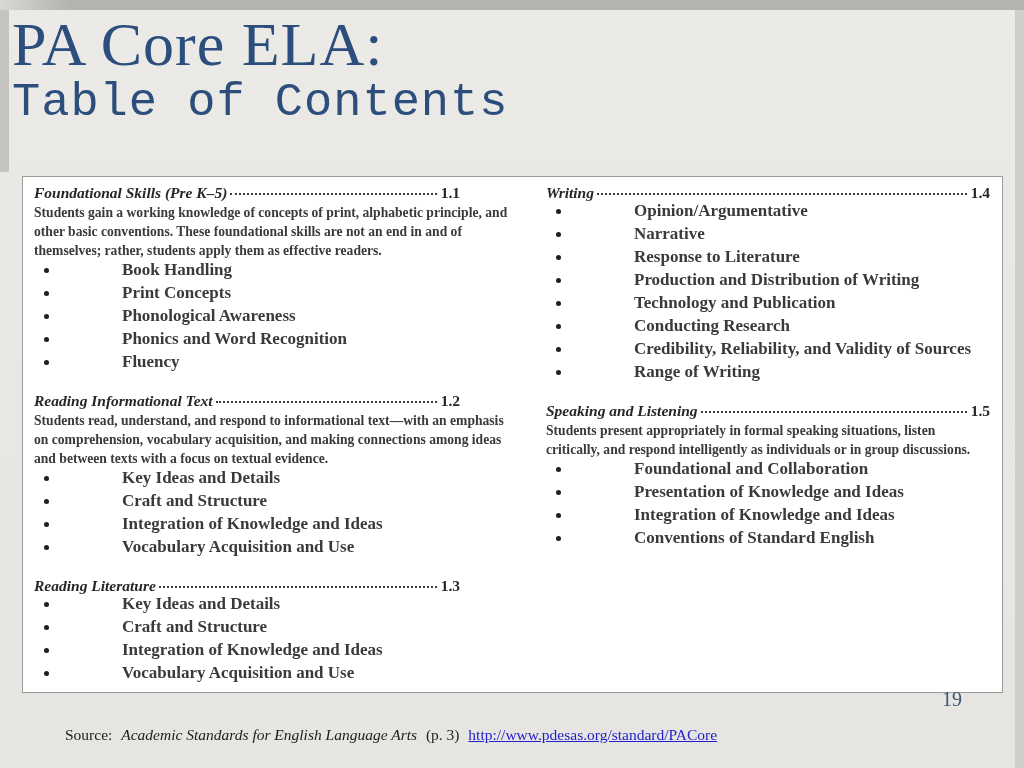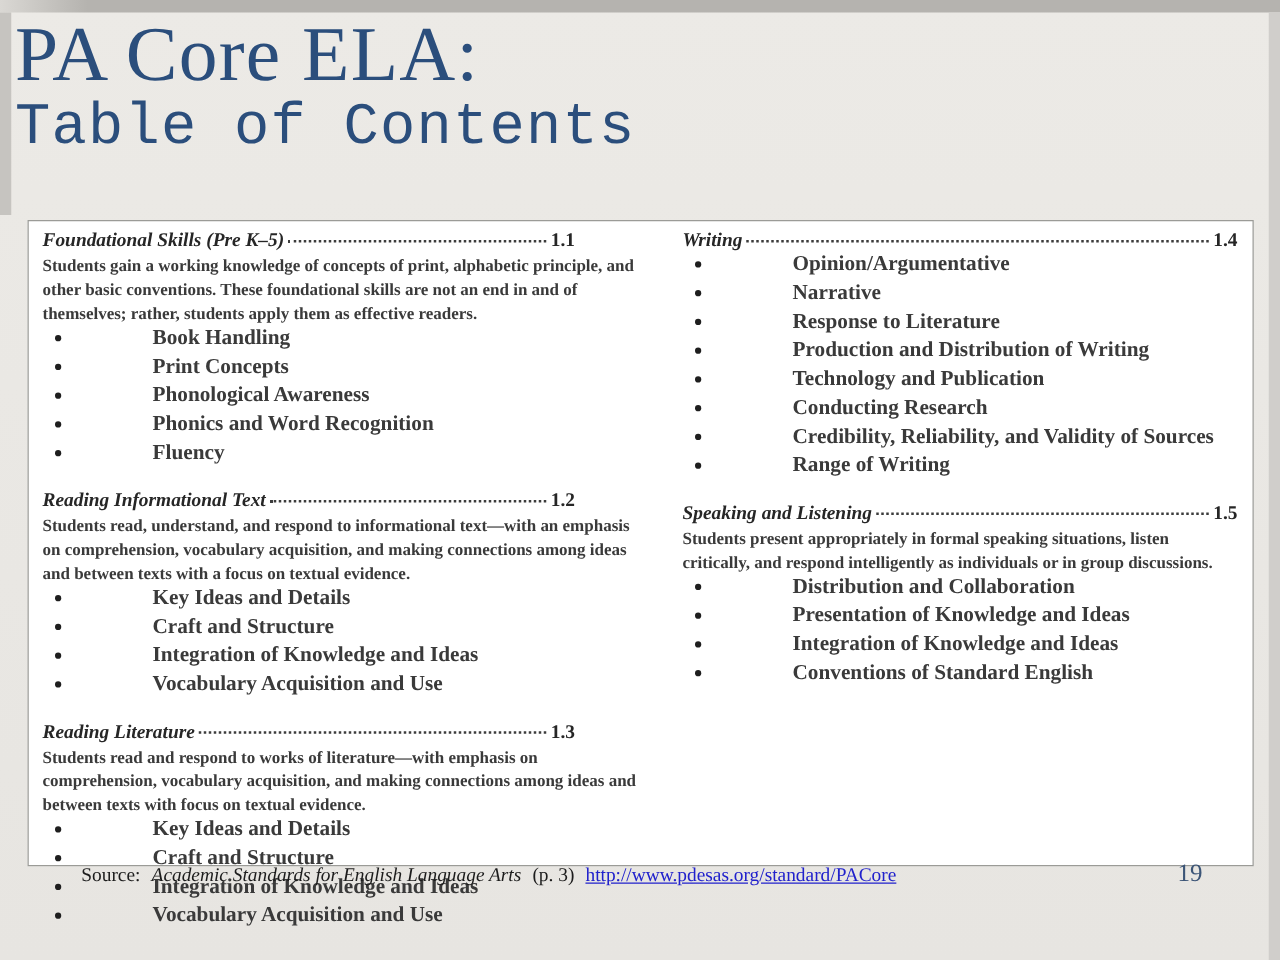--- a/index.html
+++ b/index.html
@@ -39,21 +39,21 @@
   .toc-heading-row .leader{flex:1;border-bottom:2px dotted #3c3c3c;margin:0 4px 0 3px;transform:translateY(-3px);min-width:20px;}
   .toc-heading-row .head-ref{font-style:normal;white-space:nowrap;}
   .toc-desc{margin:1px 0 3px 0;font-size:13.6px;font-weight:bold;line-height:19px;}
   .toc-bullets{list-style:none;margin:2px 0 0 0;padding:0;}
   .toc-bullets li{display:flex;font-size:17px;font-weight:bold;line-height:14px;margin:0 0 9px 0;gap:46px;}
   .bullet-dot{width:5px;height:5px;border-radius:50%;background:#1e1e1e;flex:none;margin:5px 0 0 10px;}
   .bullet-text{margin-left:27px;}
 
   
   .page-number{position:absolute;top:688px;right:62px;font-size:20px;color:#3c5577;}
-  .source-line{position:absolute;top:692px;left:65px;font-size:15.5px;color:#1c1c1c;white-space:nowrap;}
+  .source-line{position:absolute;top:726px;left:65px;font-size:15.5px;color:#1c1c1c;white-space:nowrap;}
   .source-line .sp{margin-right:5px;}
   .src-title{font-style:italic;}
   .src-link{color:#2121cc;text-decoration:underline;cursor:pointer;}
 </style>
 </head>
 <body>
 
 <div class="slide">
   <div class="bar-top"></div>
   <div class="bar-left"></div>
@@ -121,21 +121,20 @@
               <span class="bullet-text">Vocabulary Acquisition and Use</span>
             </li>
           </ul>
         </section>
         <section class="toc-section">
           <div class="toc-heading-row">
             <span class="head-text">Reading Literature</span>
             <span class="leader"></span>
             <span class="head-ref">1.3</span>
           </div>
-          <p class="toc-desc">Students read and respond to works of literature—with emphasis on comprehension, vocabulary acquisition, and making connections among ideas and between texts with focus on textual evidence.</p>
           <ul class="toc-bullets">
             <li>
               <span class="bullet-dot"></span>
               <span class="bullet-text">Key Ideas and Details</span>
             </li>
             <li>
               <span class="bullet-dot"></span>
               <span class="bullet-text">Craft and Structure</span>
             </li>
             <li>
@@ -194,21 +193,21 @@
         <section class="toc-section">
           <div class="toc-heading-row">
             <span class="head-text">Speaking and Listening</span>
             <span class="leader"></span>
             <span class="head-ref">1.5</span>
           </div>
           <p class="toc-desc">Students present appropriately in formal speaking situations, listen critically, and respond intelligently as individuals or in group discussions.</p>
           <ul class="toc-bullets">
             <li>
               <span class="bullet-dot"></span>
-              <span class="bullet-text">Distribution and Collaboration</span>
+              <span class="bullet-text">Foundational and Collaboration</span>
             </li>
             <li>
               <span class="bullet-dot"></span>
               <span class="bullet-text">Presentation of Knowledge and Ideas</span>
             </li>
             <li>
               <span class="bullet-dot"></span>
               <span class="bullet-text">Integration of Knowledge and Ideas</span>
             </li>
             <li>

